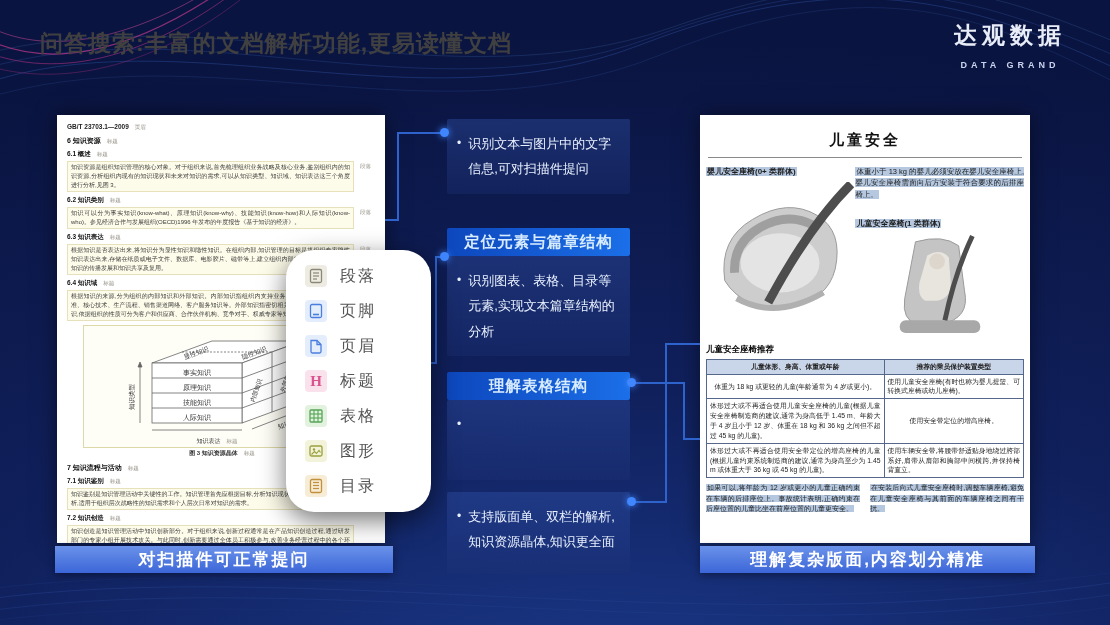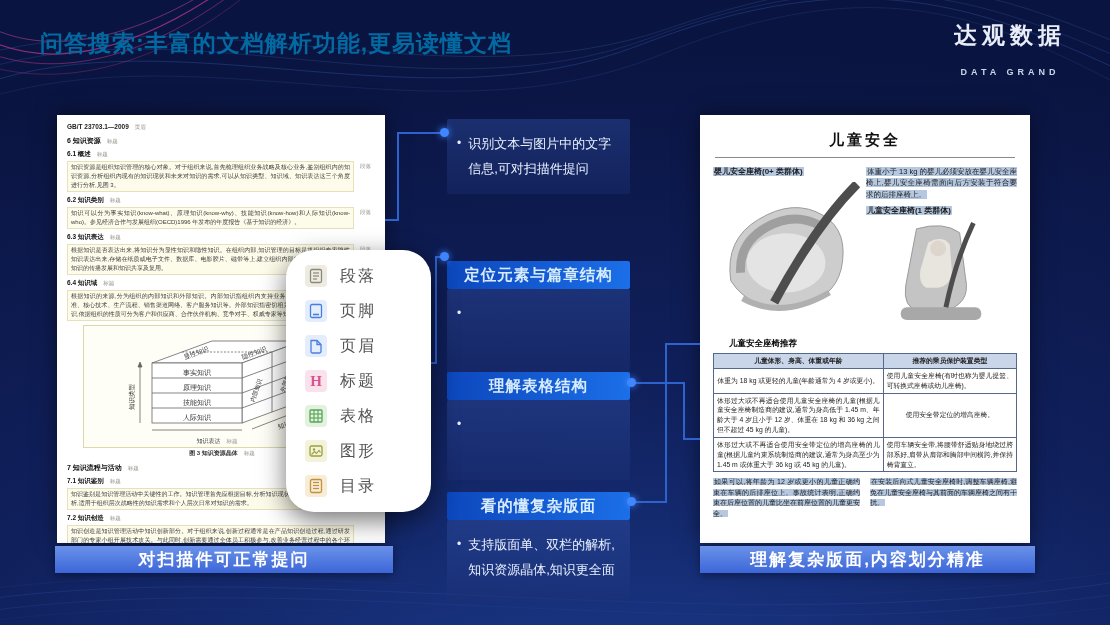--- a/index.html
+++ b/index.html
@@ -5,28 +5,28 @@
   * { margin:0; padding:0; box-sizing:border-box; }
   html,body { width:1110px; height:625px; overflow:hidden; }
   body {
     position:relative;
     font-family:"Liberation Sans", sans-serif;
     background:radial-gradient(130% 110% at 55% 115%, #1b3a8c 0%, #10205c 48%, #0a1440 100%);
   }
   
   .waves { position:absolute; inset:0; width:1110px; height:625px; pointer-events:none; }
   
-  .page-title { position:absolute; left:40px; top:28px; color:#0369a1; font-size:23px; font-weight:bold; letter-spacing:1px; }
+  .page-title { position:absolute; left:40px; top:28px; color:#404040; font-size:23px; font-weight:bold; letter-spacing:1px; }
   .logo { position:absolute; right:30px; top:20px; width:140px; text-align:center; color:#e8edf8; }
   .logo-cn { font-size:23px; letter-spacing:5px; font-weight:bold; }
-  .logo-en { font-size:9px; letter-spacing:4px; margin-top:16px; color:#c9d4ec; font-weight:bold; }
+  .logo-en { font-size:9px; letter-spacing:4px; margin-top:9px; color:#c9d4ec; font-weight:bold; }
   
   .paper { position:absolute; background:#ffffff; box-shadow:0 0 20px rgba(0,0,0,.5); overflow:hidden; }
   #left-doc  { left:57px;  top:115px; width:328px; height:428px; padding:8px 8px 4px 10px; }
-  #right-doc { left:700px; top:115px; width:330px; height:428px; padding:0 13px; }
+  #right-doc { left:700px; top:115px; width:330px; height:428px; padding:0 6px; }
   
   .ld-pagehead { font-size:6.5px; font-weight:bold; color:#222; }
   .ld-h1 { font-size:7px;   font-weight:bold; color:#111; margin-top:5px; }
   .ld-h2 { font-size:6.5px; font-weight:bold; color:#111; margin-top:4px; }
   .ld-tag { font-size:5.5px; color:#98948a; font-weight:normal; margin-left:6px; }
   .ld-para { display:flex; margin-top:2px; align-items:flex-start; }
   .ld-para .box { flex:1; background:#fdfbe9; border:1px solid #e6e1bb; padding:1px 3px; font-size:6px; line-height:1.5; color:#3c3c3c; text-align:justify; }
   .ld-para .ld-tag { width:17px; flex:none; margin-top:2px; }
   .ld-fig { position:relative; margin:4px 0 1px 16px; width:268px; border:1px solid #ddd8a8; background:#fffef6; padding:3px 0 1px; }
   .ld-fig .fig-tag { position:absolute; right:3px; top:2px; font-size:5.5px; color:#98948a; }
@@ -39,47 +39,47 @@
   .ep-row { display:flex; align-items:center; gap:13px; }
   .ep-icon { width:22px; height:22px; border-radius:4px; flex:none; display:flex; align-items:center; justify-content:center; }
   .ep-label { font-size:16px; color:#555; letter-spacing:2px; }
   .bg-gray   { background:#eeece2; } .bg-blue { background:#e4edfb; }
   .bg-pink   { background:#fae2ec; } .bg-green{ background:#e2f2df; }
   .bg-olive  { background:#f2f3da; } .bg-tan  { background:#f7ecd6; }
   .ep-icon svg { width:16px; height:16px; }
   .ep-icon .h-glyph { font-size:15px; font-weight:bold; color:#d9538f; font-family:"Liberation Serif", serif; }
   
   .fb { position:absolute; left:447px; width:183px; z-index:4; }
-  #fb1{ top:119px; } #fb2{ top:261px; } #fb3{ top:372px;text-align:right; } #fb4{ top:492px; }
+  #fb1{ top:119px; } #fb2{ top:228px; } #fb3{ top:372px;text-align:right; } #fb4{ top:492px; }
   .fb-head { height:28px; background:linear-gradient(90deg,#0d47bd,#1b6fe8); color:#d8ecff;
     display:flex; align-items:center; justify-content:center; font-size:15.5px; font-weight:bold; letter-spacing:1px; border-radius:2px; }
   .fb-card { background:linear-gradient(180deg, rgba(52,86,176,.38), rgba(28,48,116,.38));
     padding:12px 12px 12px 10px; display:flex; gap:7px; color:#e9f1ff; font-size:13px; line-height:1.95; border-radius:2px; }
   #fb1 .fb-card{ min-height:70px; } #fb2 .fb-card{ min-height:90px; } #fb3 .fb-card{ min-height:80px; } #fb4 .fb-card{ min-height:82px; }
   .fb-bullet { flex:none; font-size:12px; margin-top:1px; }
   
   .cline { position:absolute; background:#2e62cc; z-index:3; }
   .cdot  { position:absolute; width:9px; height:9px; border-radius:50%; background:#3f86ff; box-shadow:0 0 7px #3f86ff; z-index:5; }
   
   .caption-bar { position:absolute; height:27px; background:linear-gradient(180deg,#6a92ea,#3c66d8);
     color:#fff; font-weight:bold; font-size:17px; letter-spacing:2px;
     display:flex; align-items:center; justify-content:center; z-index:7; box-shadow:0 2px 8px rgba(0,0,0,.4); }
   #caption-left  { left:55px;  top:546px; width:338px; }
   #caption-right { left:700px; top:546px; width:335px; }
   
   .rd-title { text-align:center; font-size:15px; font-weight:bold; color:#111; margin-top:16px; letter-spacing:3px; }
   .rd-rule { border:none; border-top:1px solid #8a8a8a; margin:7px 2px 8px; }
-  .rd-cols { display:flex; gap:10px; }
+  .rd-cols { display:flex; gap:0; }
   .rd-col-l { width:47%; flex:none; }
   .rd-col-r { flex:1; }
   .hl { background:#b5c8e0; color:#1d1d1d; padding:0 1px; }
   .rd-h { font-size:8px; font-weight:bold; line-height:1.5; }
   .rd-p { font-size:7.5px; line-height:1.5; text-align:justify; }
   .rd-seat { display:block; margin:4px auto 0; }
-  .rd-sec { font-size:8.5px; font-weight:bold; margin:6px 16px 3px; }
+  .rd-sec { font-size:8.5px; font-weight:bold; margin:6px 0 3px; }
   .rd-table { width:100%; border-collapse:collapse; font-size:6.8px; color:#222; }
   .rd-table th { background:#c9d5e8; font-weight:bold; }
   .rd-table th, .rd-table td { border:1px solid #55678a; padding:2px 3px; line-height:1.45; vertical-align:middle; }
   .rd-table .c { text-align:center; }
   .rd-table td { text-align:justify; }
   .rd-bottom { display:flex; gap:10px; margin-top:5px; }
   .rd-bottom > div { flex:1; font-size:7px; line-height:1.5; text-align:justify; }
   
   .cube text { font-family:"Liberation Sans", sans-serif; }
 </style>
@@ -257,30 +257,30 @@
 <div class="fb" id="fb1">
   <div class="fb-card">
       <span class="fb-bullet">•</span>
       <span>识别文本与图片中的文字信息,可对扫描件提问</span>
     </div>
 </div>
 <div class="fb" id="fb2">
   <div class="fb-head">定位元素与篇章结构</div>
   <div class="fb-card">
       <span class="fb-bullet">•</span>
+      <span>识别图表、表格、目录等元素,实现文本篇章结构的分析</span>
     </div>
 </div>
 <div class="fb" id="fb3">
   <div class="fb-head">理解表格结构</div>
   <div class="fb-card">
       <span class="fb-bullet">•</span>
     </div>
 </div>
 <div class="fb" id="fb4">
-  <div class="fb-head">看的懂复杂版面</div>
   <div class="fb-card">
       <span class="fb-bullet">•</span>
       <span>支持版面单、双栏的解析,知识资源晶体,知识更全面</span>
     </div>
 </div>
 
 <div class="cline" style="left:385px;top:219px;width:14px;height:2px;"></div>
 <div class="cline" style="left:397px;top:133px;width:2px;height:88px;"></div>
 <div class="cline" style="left:397px;top:132px;width:48px;height:2px;"></div>
 <div class="cdot" style="left:440px;top:128px;"></div>
@@ -306,21 +306,21 @@
       <svg class="rd-seat" width="148" height="150" viewBox="0 0 150 152">
         <path d="M18 100 Q12 58 46 38 Q82 16 112 34 Q138 50 130 88 Q122 120 84 126 Q38 132 18 100 Z" fill="#cdcdcd" stroke="#9a9a9a" stroke-width="1"></path>
         <ellipse cx="74" cy="82" rx="40" ry="30" fill="#e4e4e4"></ellipse>
         <path d="M28 92 Q26 62 54 46 Q82 30 108 44" fill="none" stroke="#8f8f8f" stroke-width="9" opacity=".75"></path>
         <path d="M146 2 Q104 44 62 122" stroke="#4d4d4d" stroke-width="9" fill="none"></path>
         <path d="M30 118 Q70 140 118 112" fill="none" stroke="#b0b0b0" stroke-width="6"></path>
       </svg>
     </div>
     <div class="rd-col-r">
       <div class="rd-p"><span class="hl">体重小于 13 kg 的婴儿必须安放在婴儿安全座椅上,婴儿安全座椅需面向后方安装于符合要求的后排座椅上。</span></div>
-      <div class="rd-h" style="margin-top:5px;"><span class="hl">儿童安全座椅(1 类群体)</span></div>
+      <div class="rd-h" style="margin-top:18px;"><span class="hl">儿童安全座椅(1 类群体)</span></div>
       <svg class="rd-seat" width="108" height="104" viewBox="0 0 110 106">
         <path d="M30 8 Q58 0 74 12 L80 58 Q86 86 56 92 L32 92 Q16 88 19 66 Z" fill="#c4c4c4" stroke="#999" stroke-width="1"></path>
         <path d="M42 22 Q56 14 64 24 L66 50 Q66 66 52 68 L40 68 Q32 64 34 50 Z" fill="#e8e4de"></path>
         <circle cx="52" cy="28" r="8" fill="#ddd6cc"></circle>
         <rect x="14" y="88" width="82" height="13" rx="6" fill="#a8a8a8"></rect>
         <path d="M88 2 Q70 40 60 88" stroke="#4d4d4d" stroke-width="5" fill="none"></path>
       </svg>
     </div>
   </div>
   <div class="rd-sec">儿童安全座椅推荐</div>

